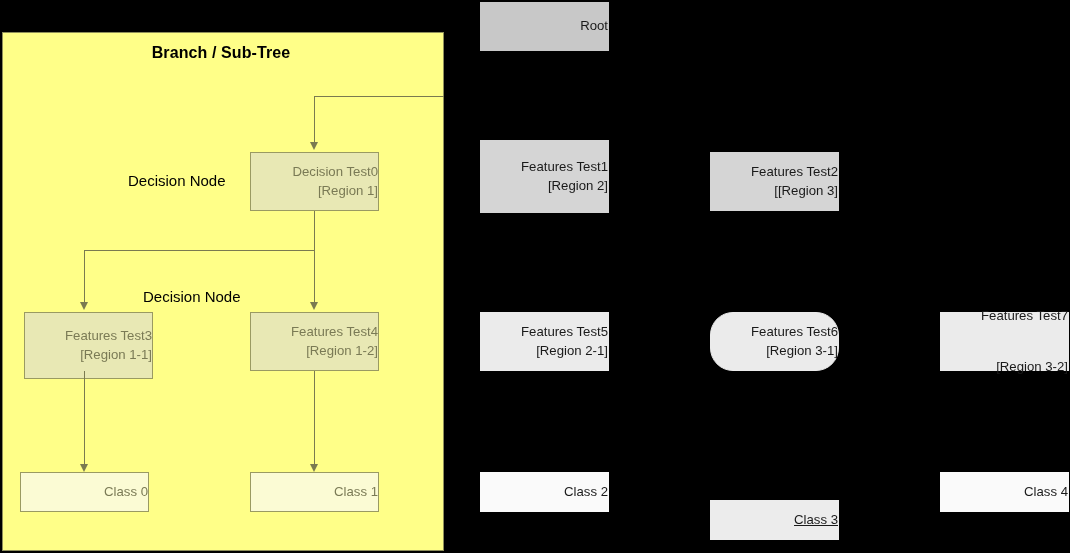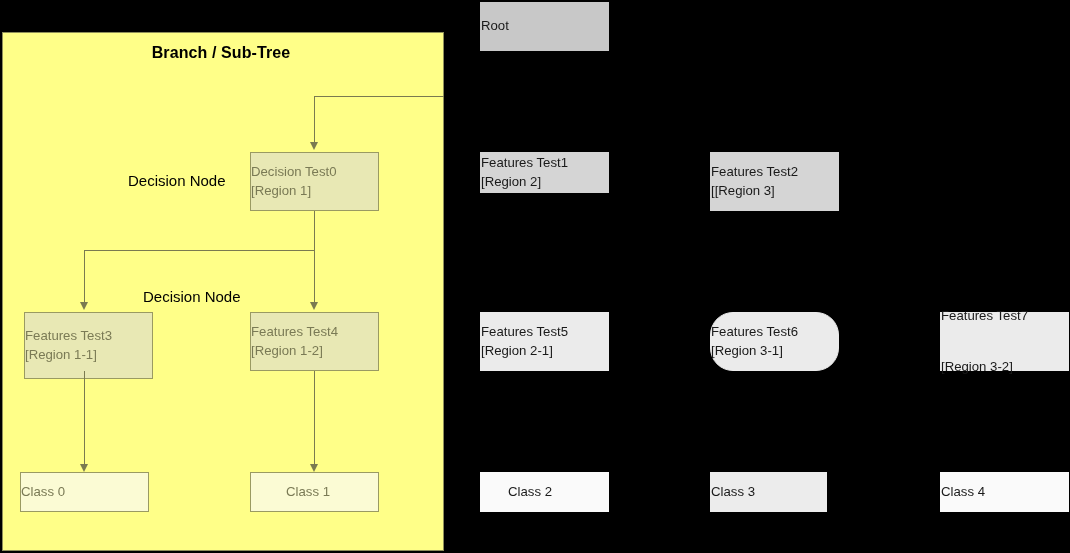--- a/index.html
+++ b/index.html
@@ -52,21 +52,21 @@
   }
   #decision-label-1 { left: 128px; top: 172px; }
   #decision-label-2 { left: 143px; top: 288px; }
 
   
   .node {
     position: absolute;
     box-sizing: border-box;
     display: flex;
     flex-direction: column;
-    align-items: flex-start;
+    align-items: flex-end;
     justify-content: center;
     text-align: center;
     line-height: 1.38;
     font-size: 13.2px;
   }
   .node .line { display: block; white-space: nowrap; }
 
   
   .node.root {
     background: #c8c8c8;
@@ -171,21 +171,21 @@
   </div>
 
   <div class="node hl-leaf" style="left:250px; top:472px; width:129px; height:40px;padding-left:35px;">
     <span class="line">Class 1</span>
   </div>
 
   <div class="node root" style="left:480px; top:2px; width:129px; height:49px;">
     <span class="line">Root</span>
   </div>
 
-  <div class="node internal" style="left:480px; top:152px; width:129px; height:41px;">
+  <div class="node internal" style="left:480px; top:140px; width:129px; height:73px;">
     <span class="line">Features Test1</span>
     <span class="line">[Region 2]</span>
   </div>
 
   <div class="node internal" style="left:710px; top:152px; width:129px; height:59px;">
     <span class="line">Features Test2</span>
     <span class="line">[[Region 3]</span>
   </div>
 
   <div class="node internal2" style="left:480px; top:312px; width:129px; height:59px;">
@@ -200,21 +200,21 @@
 
   <div class="node internal2" style="left:940px; top:312px; width:129px; height:59px;gap:32px;">
     <span class="line">Features Test7</span>
     <span class="line">[Region 3-2]</span>
   </div>
 
   <div class="node leaf-white" style="left:480px; top:472px; width:129px; height:40px;padding-left:27px;">
     <span class="line">Class 2</span>
   </div>
 
-  <div class="node leaf-gray" style="left:710px; top:472px; width:117px; height:40px;">
+  <div class="node leaf-gray" style="left:710px; top:500px; width:129px; height:40px;text-decoration:underline;">
     <span class="line">Class 3</span>
   </div>
 
   <div class="node leaf-white" style="left:940px; top:472px; width:129px; height:40px;">
     <span class="line">Class 4</span>
   </div>
 
 </div>
 
 </body></html>

